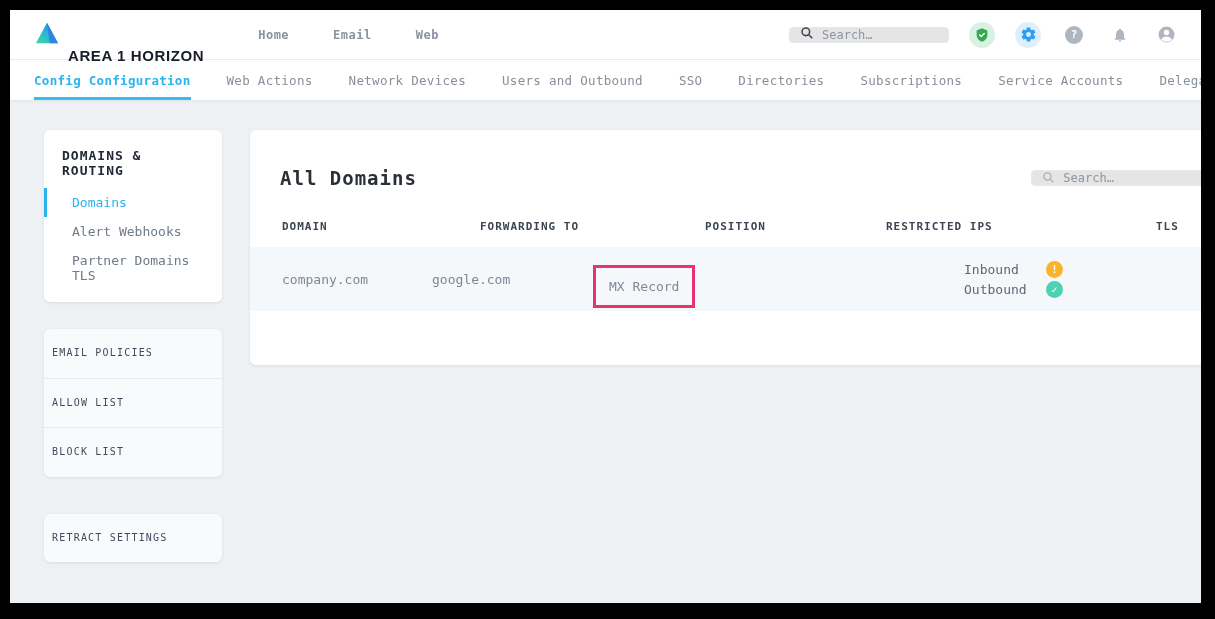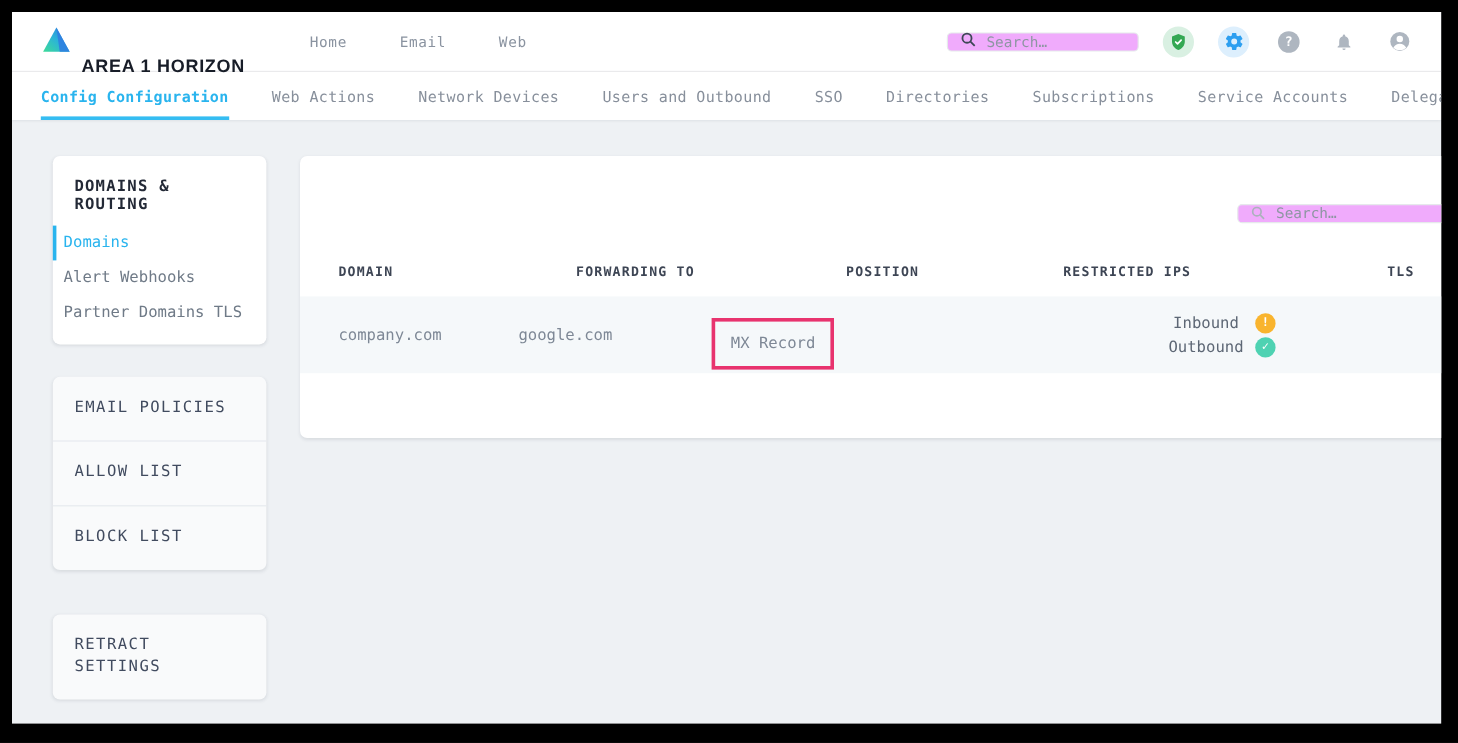--- a/index.html
+++ b/index.html
@@ -7,24 +7,24 @@
               font-family:"DejaVu Sans Mono", monospace; }
   .page { position:absolute; left:10px; top:10px; right:14px; bottom:16px;
           background:#eef1f4; overflow:hidden; }
 
   
   .topbar { height:50px; background:#fff; display:flex; align-items:center;
             padding:0 22px 0 24px; border-bottom:1px solid #ececee; }
   .brand { display:flex; align-items:center; gap:8px; }
   .brand-text { font-family:"Liberation Sans", sans-serif; font-weight:700;
                 font-size:15px; letter-spacing:0.6px; color:#181d28;margin-top:41px; }
-  .topnav { display:flex; gap:44px; margin-left:54px; }
+  .topnav { display:flex; gap:44px; margin-left:54px;font-weight:bold; }
   .topnav a { font-size:12px; color:#8a93a0; text-decoration:none; letter-spacing:0.5px; }
   .topbar-right { margin-left:auto; display:flex; align-items:center; gap:20px; }
-  .search { display:flex; align-items:center; gap:8px; background:#f0abfc;
+  .search { display:flex; align-items:center; gap:8px; background:#e5e5e5;
             border:1px solid #e6e9ec; border-radius:4px; height:16px; padding:0 10px; }
   .search input { border:none; outline:none; background:transparent; width:110px;
                   font-family:"DejaVu Sans Mono", monospace; font-size:12px; color:#4a5260; }
   .search input::placeholder { color:#8d96a2; }
   .g-search { width:160px; }
   .icon-btn { width:26px; height:26px; display:flex; align-items:center;
               justify-content:center; cursor:pointer; border-radius:50%; }
   .shield-wrap { background:#d9f0e2; }
   .gear-wrap { background:#ddeffd; }
   .help-badge { width:18px; height:18px; border-radius:50%; background:#aeb6c0;
@@ -40,28 +40,28 @@
   .tab.active { color:#29b4ee; font-weight:bold; border-bottom-color:#35bdf2; }
 
   
   .content { display:flex; align-items:flex-start; padding:30px 34px 0 34px; }
   .card { background:#fff; border-radius:6px; box-shadow:0 1px 3px rgba(30,40,60,.10); }
 
   .sidebar { width:178px; flex:none; }
   .side-card1 { padding:18px 0 12px 0; }
   .group-title { font-size:13px; font-weight:bold; color:#20263370; color:#232936;
                  letter-spacing:1px; padding:0 18px 10px 18px; }
-  .side-item { display:block; font-size:13px; color:#6f7a87; padding:7px 6px;
+  .side-item { display:block; font-size:13px; color:#6f7a87; padding:7px 25px;
                border-left:3px solid transparent; cursor:pointer; text-decoration:none; }
   .side-item.active { color:#29b4ee; border-left-color:#29b4ee; }
 
   .side-card2 { margin-top:27px; background:#f9fafb; }
   .side-card3 { margin-top:37px; background:#f9fafb; }
-  .block-item { display:block; font-size:13px; color:#414b5f; letter-spacing:1.2px;
-                padding:17px 18px; cursor:pointer; text-decoration:none; line-height:1.45; }
+  .block-item { display:block; font-size:10px; color:#414b5f; letter-spacing:1.2px;
+                padding:17px 8px; cursor:pointer; text-decoration:none; line-height:1.45; }
   .block-item + .block-item { border-top:1px solid #e7eaee; }
 
   
   .panel { flex:1; margin-left:28px; padding-bottom:54px; }
   .panel-head { display:flex; align-items:center; padding:32px 28px 26px 30px; }
   .panel-title { font-size:19px; font-weight:bold; color:#2b2f38; letter-spacing:1px; }
   .head-right { margin-left:auto; display:flex; align-items:center; gap:10px; }
   .p-search { width:180px; }
   .btn-primary { background:#0dbdf3; color:#fff; border:none; border-radius:4px;
                  height:32px; padding:0 16px; font-family:"DejaVu Sans Mono", monospace;
@@ -69,21 +69,21 @@
 
   .grid { display:grid; grid-template-columns:150px 177px 133px 222px 150px 1fr;
           padding-left:32px; padding-right:20px; align-items:center; }
   .thead { padding-bottom:14px;gap:48px; }
   .th { font-size:11px; font-weight:bold; color:#3d4554; letter-spacing:1px; }
   .trow { background:#f5f8fa; height:64px; font-size:13px; color:#7e8896; }
 
   .hl-box { border:3px solid #e8336e;margin-top:14px; }
   .pos-box { display:inline-block; padding:11px 13px; margin-left:-16px; }
   .tls { display:flex; flex-direction:column; gap:3px; }
-  .tls-line { display:flex; align-items:center;text-align:center; }
+  .tls-line { display:flex; align-items:center; }
   .tls-label { width:82px; color:#5d6775; }
   .dot { width:17px; height:17px; border-radius:50%; color:#fff; font-size:10px;
          font-weight:bold; display:flex; align-items:center; justify-content:center; }
   .dot.warn { background:#f9b42e; }
   .dot.ok { background:#4ed2b2; }
   .menu-cell { display:flex; justify-content:flex-end; }
   .menu-box { width:44px; height:42px; display:flex; align-items:center;
               justify-content:center; cursor:pointer; }
   .dots { color:#99a2ac; font-size:10px; letter-spacing:1px; font-weight:bold; }
 </style>
@@ -181,20 +181,21 @@
         <a href="#" class="block-item">BLOCK LIST</a>
       </div>
 
       <div class="card side-card3">
         <a href="#" class="block-item">RETRACT SETTINGS</a>
       </div>
     </aside>
 
     <main class="card panel">
       <div class="panel-head">
+        <h1 class="panel-title">All Domains</h1>
         <div class="head-right">
           <div class="search p-search">
             <span>
               <svg width="13" height="13" viewBox="0 0 24 24" fill="none" stroke="#aab2bc" stroke-width="2.6">
                 <circle cx="10" cy="10" r="6.5"></circle>
                   <line x1="15" y1="15" x2="21" y2="21"></line>
               </svg>
             </span>
             <input placeholder="Search…" style="">
           </div>

